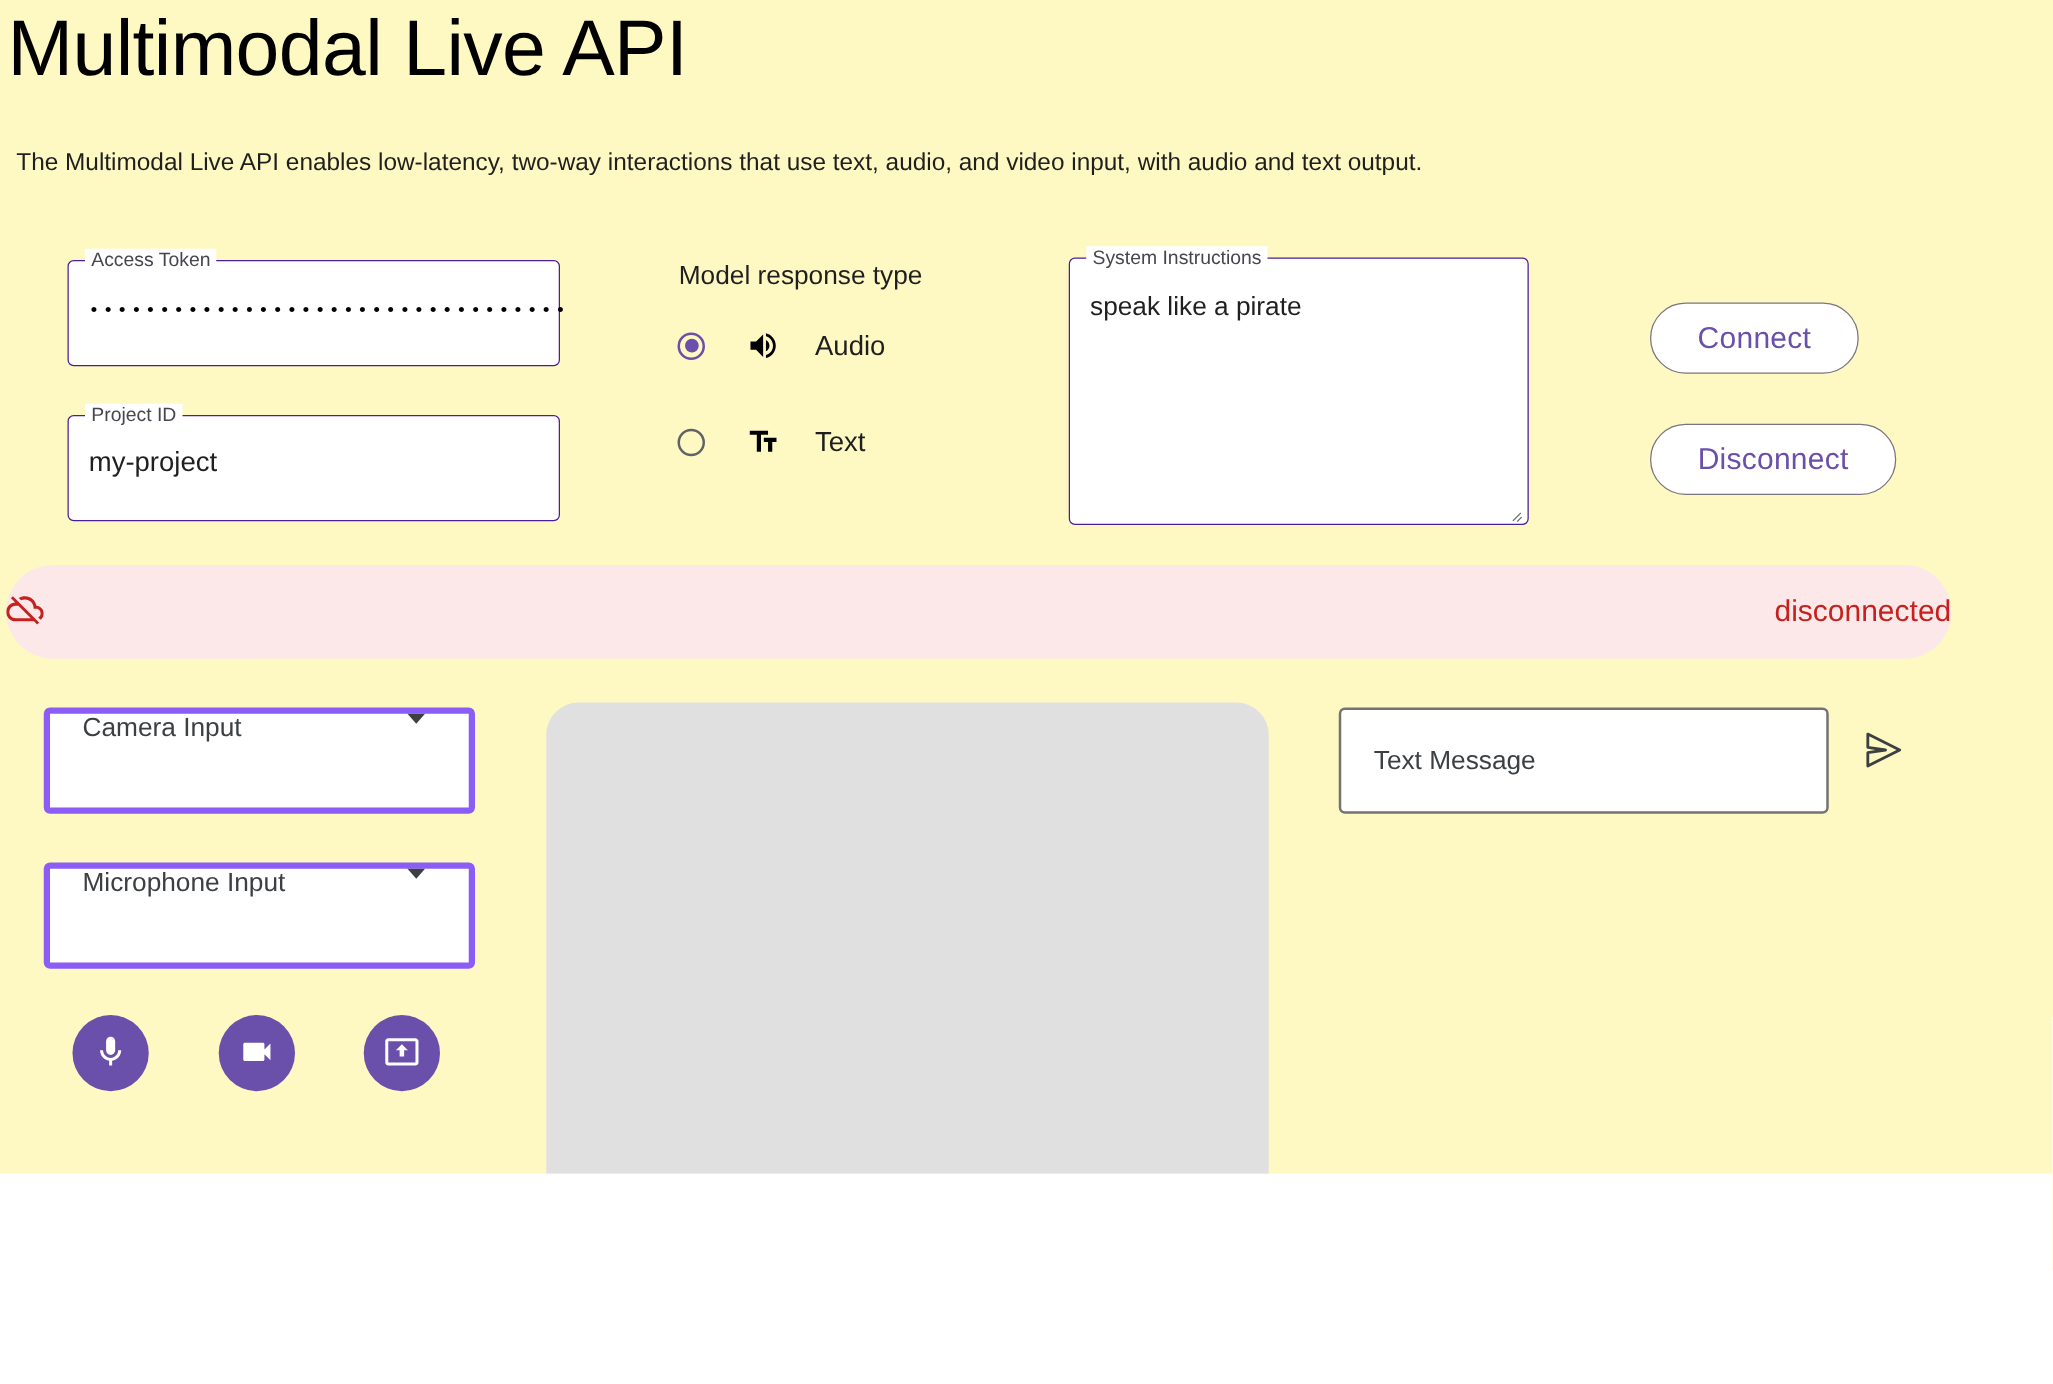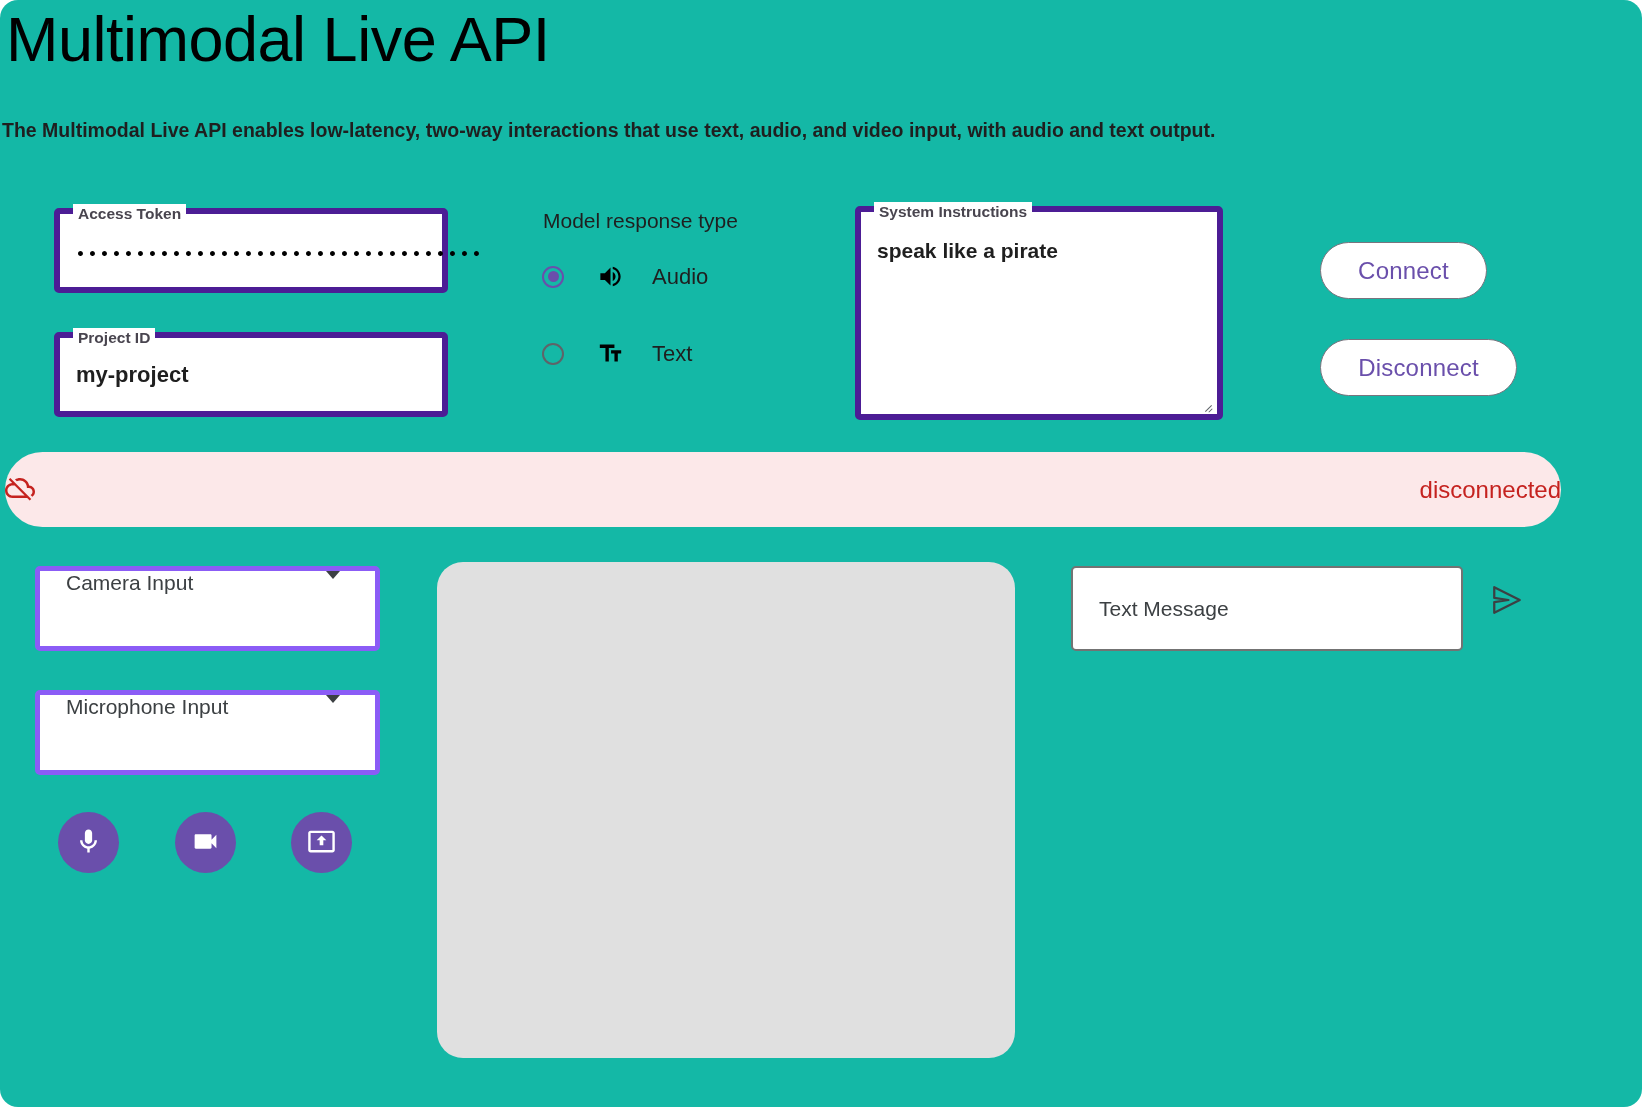--- a/index.html
+++ b/index.html
@@ -6,56 +6,54 @@
   html, body {
     margin: 0;
     padding: 0;
     background: #ffffff;
     font-family: "Liberation Sans", sans-serif;
     color: #202124;
   }
   .page {
     position: relative;
     width: 1642px;
-    height: 1107px;
+    height: 939px;
     overflow: hidden;
-    background: #14b8a6;
-    border-radius: 18px;
+    background: #fef9c3;
   }
 
   
   .page-title {
     position: absolute;
     left: 6px;
     top: 5px;
     font-size: 63px;
     font-weight: 400;
     line-height: 1.1;
     letter-spacing: -0.5px;
     color: #000000;
     margin: 0;
     white-space: nowrap;
   }
   .page-subtitle {
     position: absolute;
-    left: 2px;
+    left: 13px;
     top: 119px;
     font-size: 19.5px;
-    font-weight: 700;
+    font-weight: 400;
     color: #1f1f1f;
     white-space: nowrap;
   }
 
   
   .mdc-field {
     position: absolute;
-    border: 6px solid #4c1d95;
+    border: 1px solid #4c1d95;
     border-radius: 5px;
     background: #ffffff;
-    font-weight: bold;
   }
   .mdc-field > .mdc-label {
     position: absolute;
     top: -10px;
     left: 13px;
     padding: 0 5px;
     background: #ffffff;
     font-size: 15.5px;
     color: #49454f;
     line-height: 20px;

